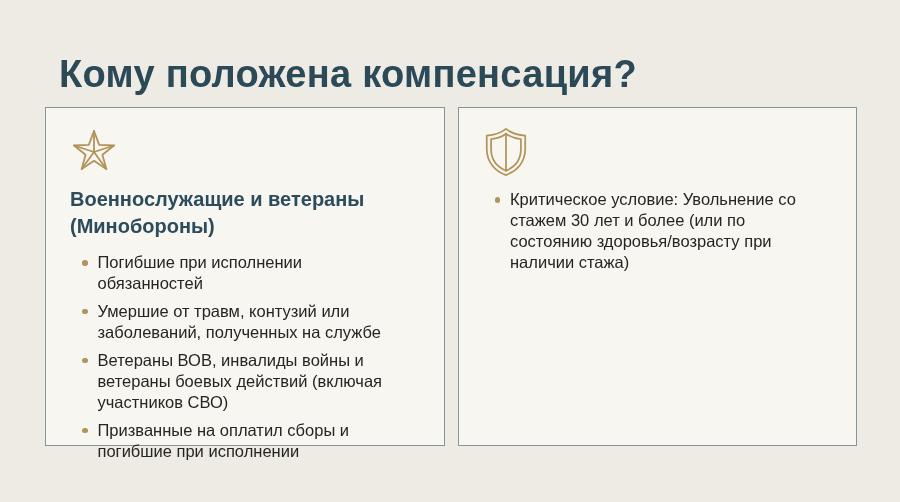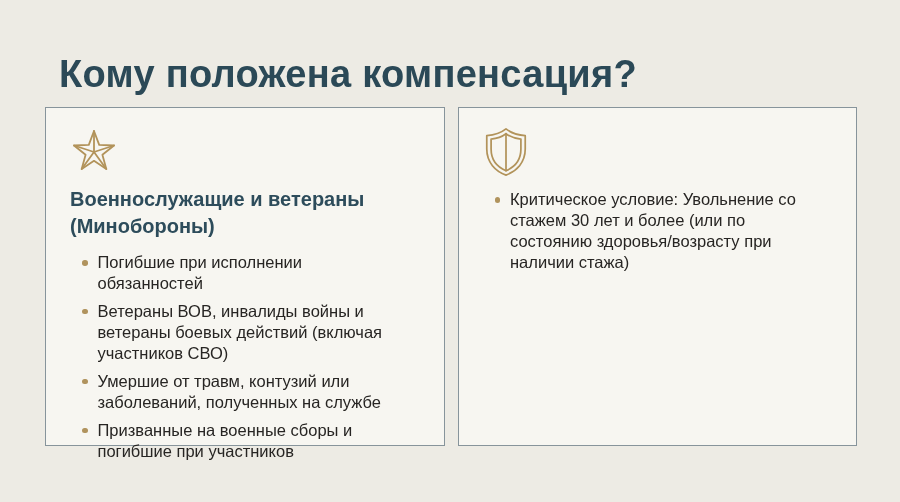--- a/index.html
+++ b/index.html
@@ -78,29 +78,29 @@
       </div>
       <h2 class="card-heading">Военнослужащие и ветераны
 (Минобороны)</h2>
       <ul class="card-list">
         <li>
           <span class="dot"></span>
           <span>Погибшие при исполнении обязанностей</span>
         </li>
         <li>
           <span class="dot"></span>
+          <span>Умершие от травм, контузий или заболеваний, полученных на службе</span>
+        </li>
+        <li>
+          <span class="dot"></span>
           <span>Ветераны ВОВ, инвалиды войны и ветераны боевых действий (включая участников СВО)</span>
         </li>
         <li>
           <span class="dot"></span>
-          <span>Умершие от травм, контузий или заболеваний, полученных на службе</span>
-        </li>
-        <li>
-          <span class="dot"></span>
-          <span>Призванные на военные сборы и погибшие при участников</span>
+          <span>Призванные на оплатил сборы и погибшие при исполнении</span>
         </li>
       </ul>
     </section>
 
     <section class="card">
       <div class="card-icon">
         <svg width="46" height="50" viewBox="0 0 46 52" stroke-width="1.8" stroke-linejoin="round" stroke-linecap="round">
           <path d="M23 2 C 28 6, 36 8.5, 43 9 L 43 23 C 43 37, 34 46, 23 50 C 12 46, 3 37, 3 23 L 3 9 C 10 8.5, 18 6, 23 2 Z"></path>
           <path d="M23 7 C 27 10, 33 12, 38.5 12.5 L 38.5 23 C 38.5 34.5, 31.5 42, 23 45.5 C 14.5 42, 7.5 34.5, 7.5 23 L 7.5 12.5 C 13 12, 19 10, 23 7 Z"></path>
           <path d="M23 7 L 23 45.5"></path>

